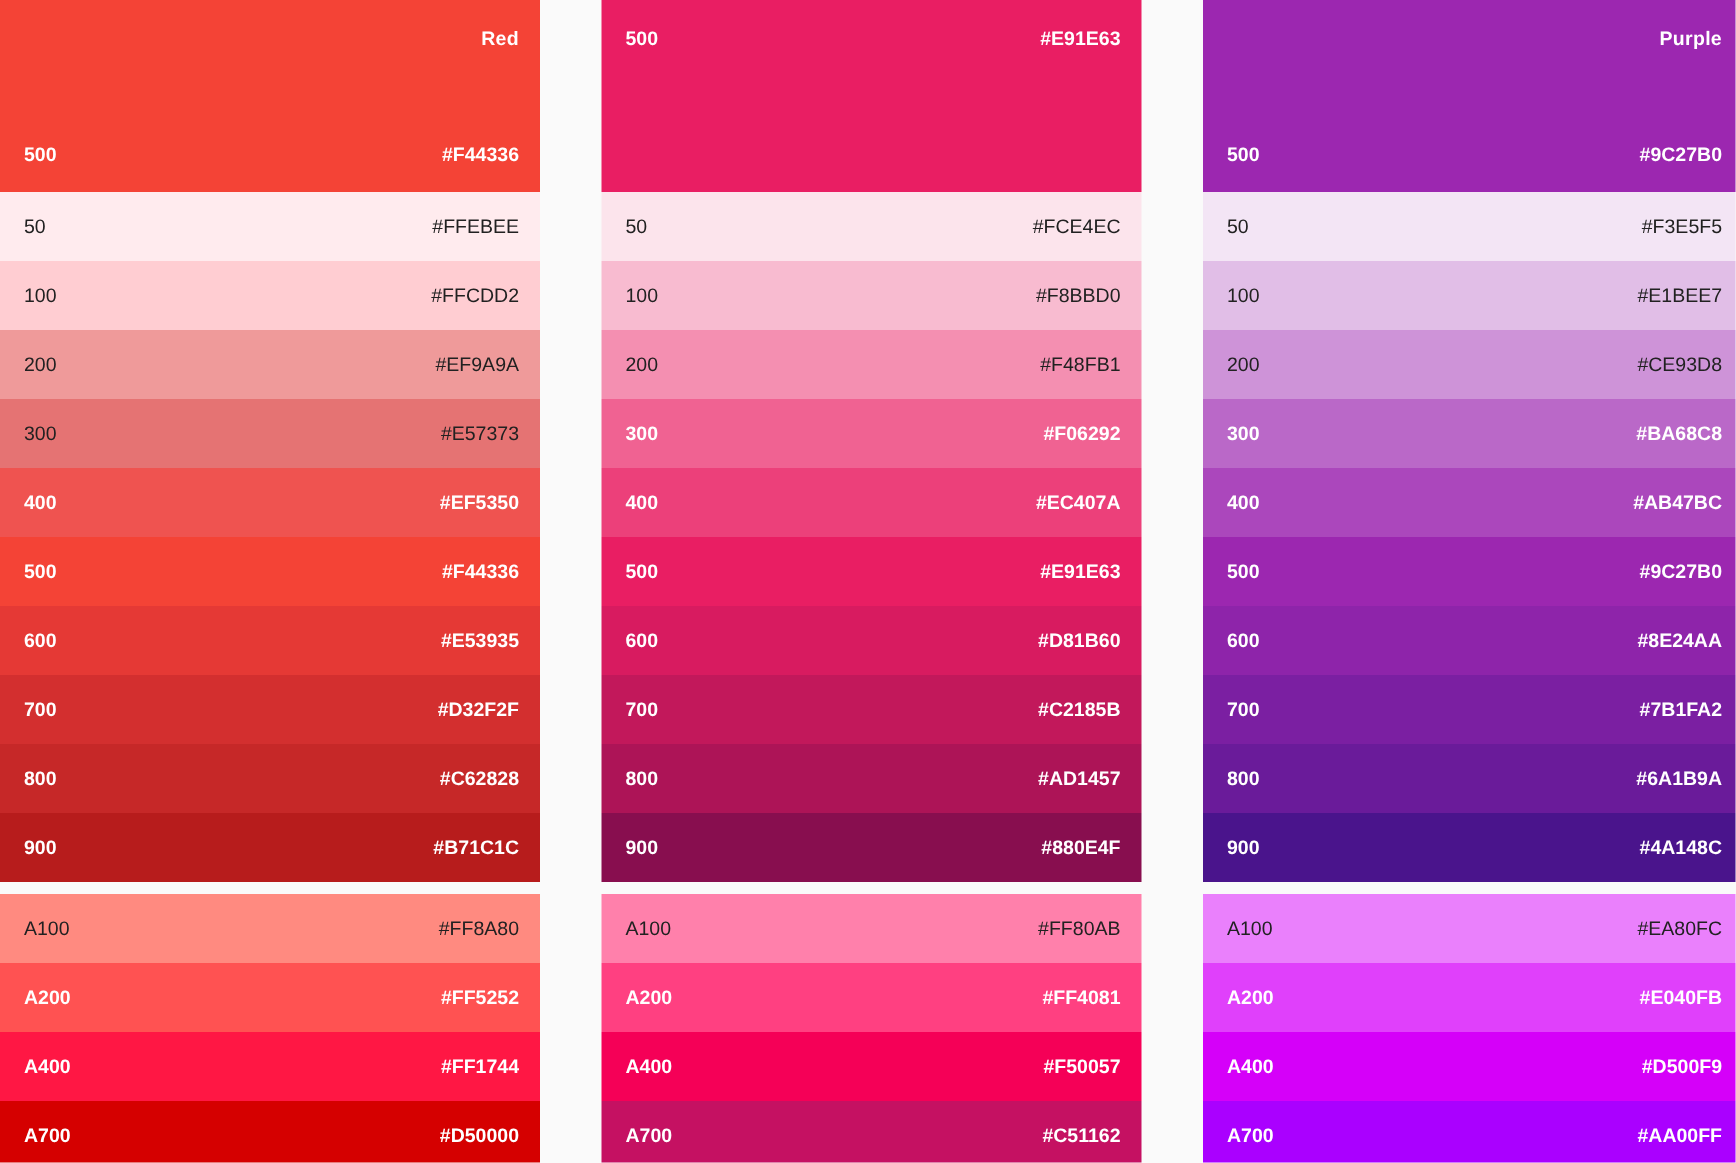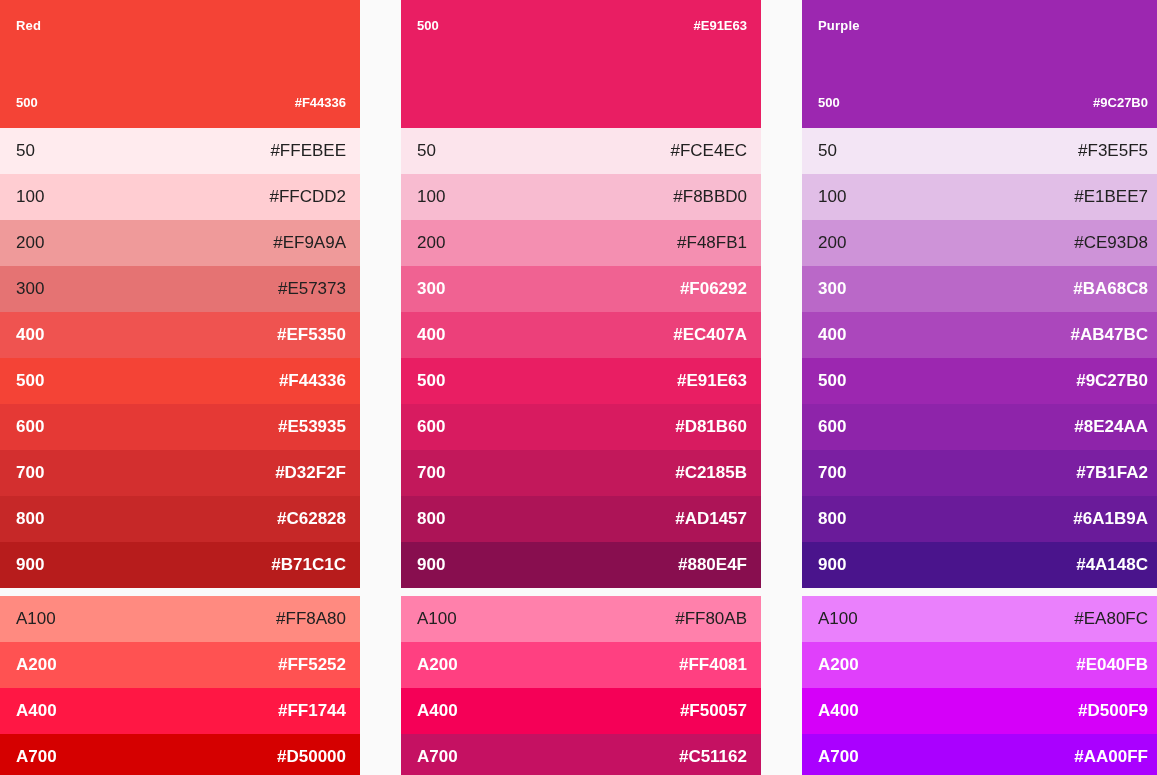--- a/index.html
+++ b/index.html
@@ -67,28 +67,28 @@
 
   .accent-group { margin-top: 8px; }
 
   .shade-row {
     height: 46px;
     display: flex;
     flex-direction: row;
     justify-content: space-between;
     align-items: center;
     padding: 0 14px 0 16px;
-    font-size: 17px;
+    font-size: 13px;
     line-height: 16px;
   }
 
   .shade-row.on-dark { color: #FFFFFF; font-weight: bold; }
   .shade-row.on-light { color: #212121; font-weight: normal; }
 
-  .palette-header.on-dark { color: #FFFFFF; }
+  .palette-header.on-dark { color: #FFFFFF; text-align: right; }
 
   .shade-key { white-space: nowrap; }
   .shade-hex { white-space: nowrap; }
 </style>
 </head>
 <body>
 
 <div id="palette-board">
     <div class="palette-column">
       <div class="palette-header on-dark" style="background: rgb(244, 67, 54);">

